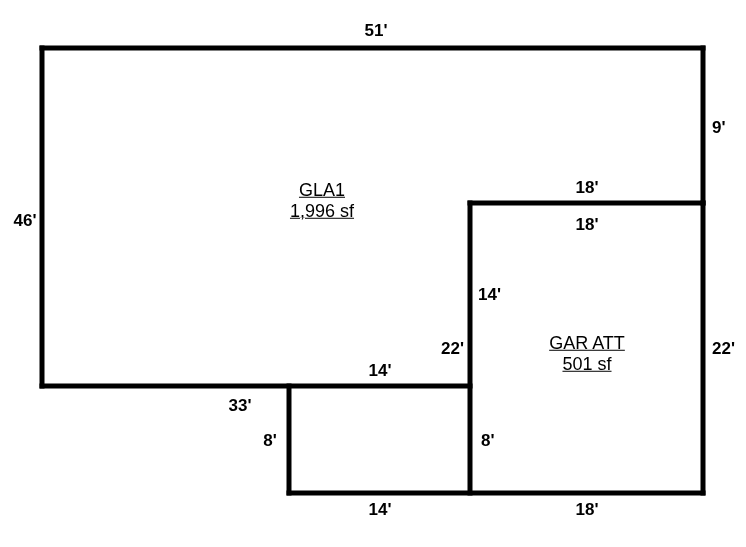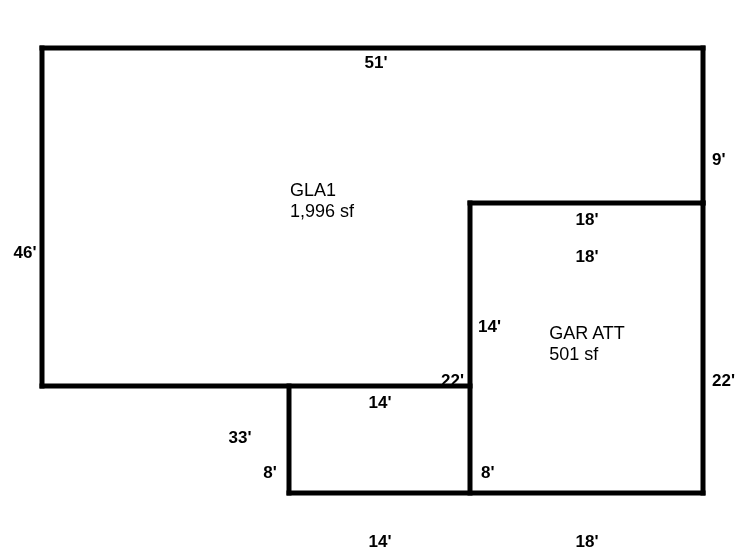--- a/index.html
+++ b/index.html
@@ -27,25 +27,26 @@
   .area-label {
     position: absolute;
     color: #000000;
     white-space: nowrap;
     line-height: 1.18;
   }
   .dim-label {
     font-size: 17px;
     font-weight: bold;
     letter-spacing: 0px;
-    margin-top: 32px;
   }
   .area-label {
     font-size: 18px;
     font-weight: normal;
+    text-align: center;
+    text-decoration: underline;
   }
   .area-label .area-name {
     display: block;
   }
   .area-label .area-size {
     display: block;
   }
   .anchor-c { transform: translate(-50%, -50%); }
   .anchor-l { transform: translate(0, -50%); }
   .anchor-r { transform: translate(-100%, -50%); }
@@ -67,21 +68,21 @@
       <line x1="289" y1="386" x2="289" y2="493"></line>
       <line x1="289" y1="493" x2="703" y2="493"></line>
     </g>
   </svg>
 
   <div class="area-label anchor-c" id="area-gla1" style="left: 322px; top: 201px;">
     <span class="area-name">GLA1</span>
     <span class="area-size">1,996 sf</span>
   </div>
 
-  <div class="area-label anchor-c" id="area-gar-att" style="left: 587px; top: 344px;">
+  <div class="area-label anchor-c" id="area-gar-att" style="left: 587px; top: 354px;">
     <span class="area-name">GAR ATT</span>
     <span class="area-size">501 sf</span>
   </div>
 
   <div class="area-label anchor-c" id="area-porch-src" style="left: 377px; top: 443px;">
   </div>
 
   <div id="dimension-layer">
       <div class="dim-label anchor-c" style="left: 376px; top: 31px;">51'</div>
       <div class="dim-label anchor-l" style="left: 712px; top: 128px;">9'</div>

